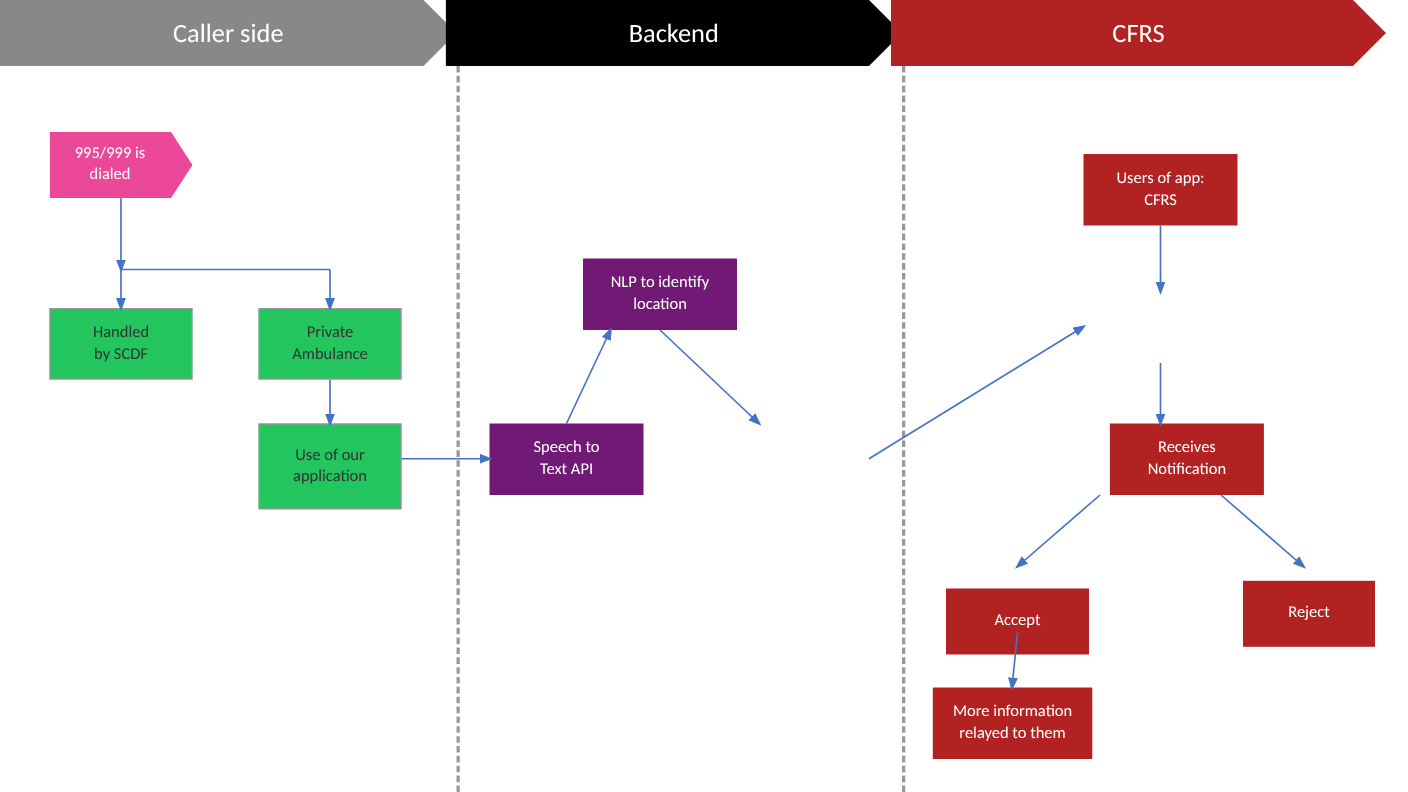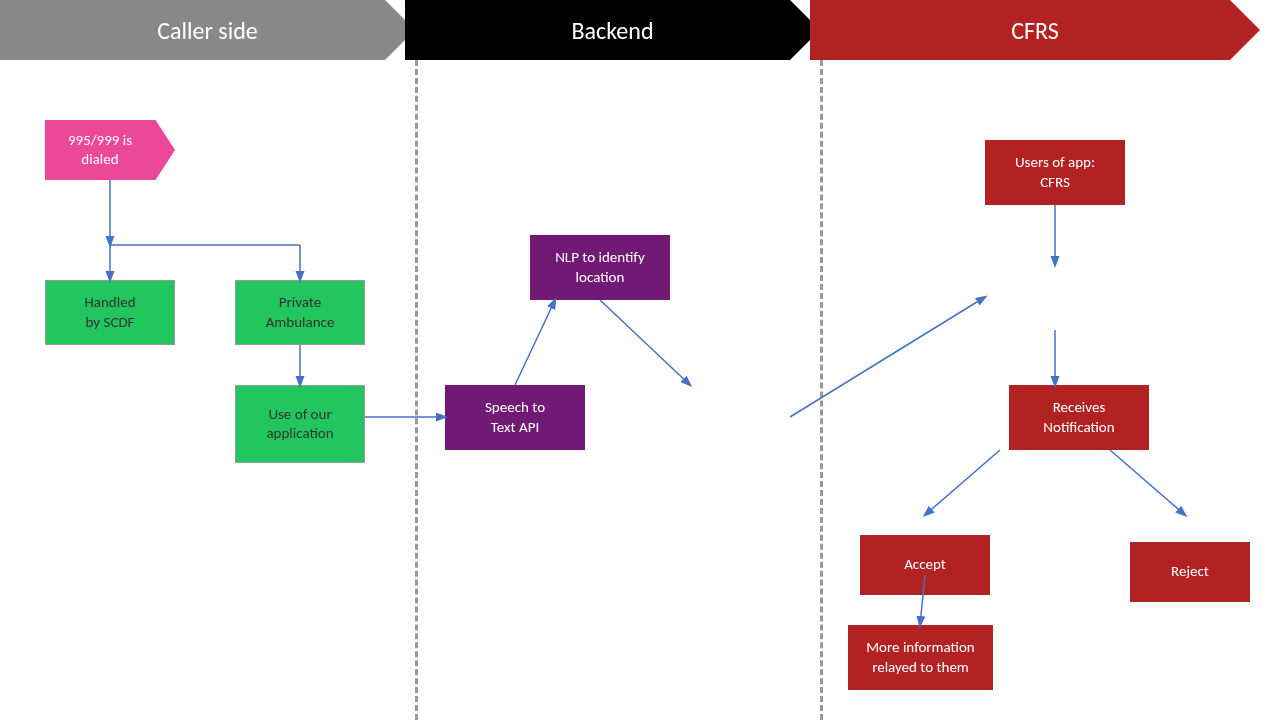--- a/index.html
+++ b/index.html
@@ -160,21 +160,21 @@
 
 
   <div class="box box-dark-red" style="width:140px;height:65px;left:985px;top:325px;margin-left:24px;">
     <span>Receives<br>Notification</span>
   </div>
 
   <div class="box box-dark-red" style="width:130px;height:60px;left:860px;top:455px;margin-top:20px;">
     <span>Accept</span>
   </div>
 
-  <div class="box box-dark-red" style="width:120px;height:60px;left:1130px;top:482px;">
+  <div class="box box-dark-red" style="width:120px;height:60px;left:1130px;top:468px;">
     <span>Reject</span>
   </div>
 
   <div class="box box-dark-red" style="width:145px;height:65px;left:848px;top:565px;">
     <span>More information<br>relayed to them</span>
   </div>
 
   <svg class="svg-overlay">
     <defs>
       <marker id="arrow" markerWidth="8" markerHeight="8" refX="6" refY="3" orient="auto">

